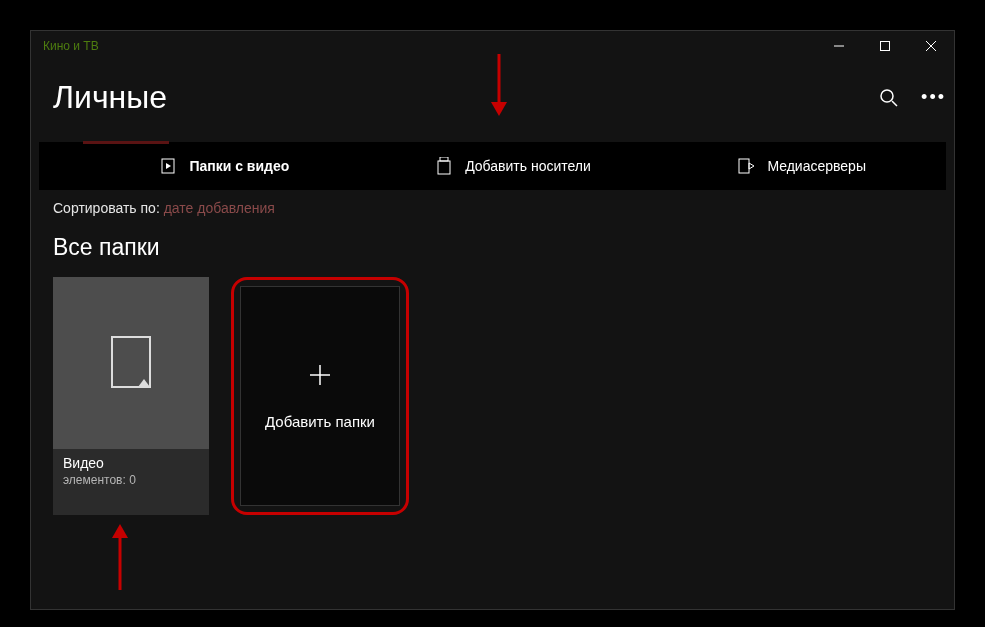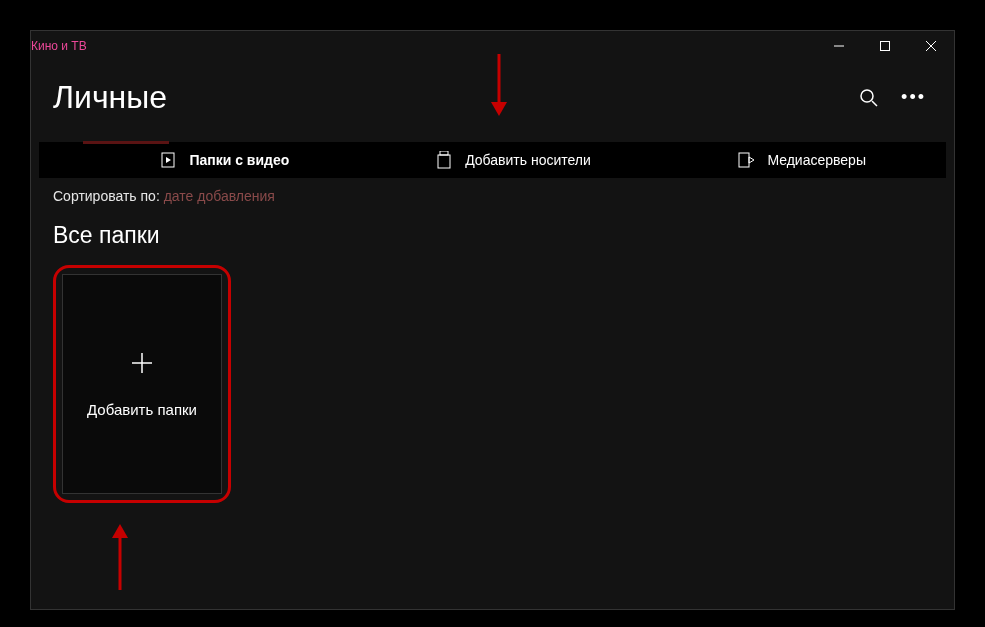--- a/index.html
+++ b/index.html
@@ -15,40 +15,41 @@
       left: 30px; top: 30px;
       width: 925px; height: 580px;
       background: #131313;
       border: 1px solid #333;
     }
     
     .titlebar {
       height: 30px;
       display: flex;
       align-items: center;
-      color: #ec4899;
+      color: #4d7c0f;
       font-size: 12px;
+      padding-left: 12px;
       position: relative;
     }
     .win-controls {
       position: absolute;
       right: 0; top: 0;
       display: flex;
     }
     .win-btn {
       width: 46px; height: 30px;
       display: flex; align-items: center; justify-content: center;
       color: #fff;
     }
     .win-btn svg { display: block; }
     
     .header {
       display: flex;
       align-items: center;
-      padding: 18px 28px 10px 22px;
+      padding: 18px 8px 10px 22px;
     }
     .page-title {
       color: #fff;
       font-size: 32px;
       font-weight: 300;
     }
     .title-underline {
       position: absolute;
       left: 52px;
       top: 110px;
@@ -65,21 +66,21 @@
     }
     .header-icon {
       width: 20px; height: 20px;
       display: flex; align-items: center; justify-content: center;
     }
     .more-dots { letter-spacing: 2px; font-size: 18px; color:#fff; }
 
     
     .tabs {
       margin: 16px 8px 0 8px;
-      height: 36px;
+      height: 48px;
       background: #000;
       border-radius: 0;
       display: flex;
       padding-left: 41px;
     }
     .tab {
       flex: 1;
       display: flex;
       align-items: center;
       justify-content: center;
@@ -228,20 +229,32 @@
   <div class="body">
     <div class="sort-row">
       <span>Сортировать по:</span>
       <span class="sort-value">дате добавления</span>
     </div>
 
     <div class="section-title">Все папки</div>
 
     <div class="tiles">
 
+      <div class="folder-tile">
+        <div class="folder-thumb">
+          <svg width="46" height="56" viewBox="0 0 46 56">
+            <rect x="4" y="2" width="38" height="50" fill="none" stroke="#ddd" stroke-width="2"></rect>
+            <polygon points="36,44 42,52 30,52" fill="#ddd"></polygon>
+          </svg>
+        </div>
+        <div class="folder-meta">
+          <div class="folder-name">Видео</div>
+          <div class="folder-count">элементов: 0</div>
+        </div>
+      </div>
 
       <div class="add-tile">
         <div class="add-inner">
           <div class="plus-wrap">
             <svg width="26" height="26" viewBox="0 0 26 26">
                 <line x1="13" y1="3" x2="13" y2="23" stroke="#fff" stroke-width="1.5"></line>
                 <line x1="3" y1="13" x2="23" y2="13" stroke="#fff" stroke-width="1.5"></line>
               </svg>
           </div>
           <div class="add-label">Добавить папки</div>

